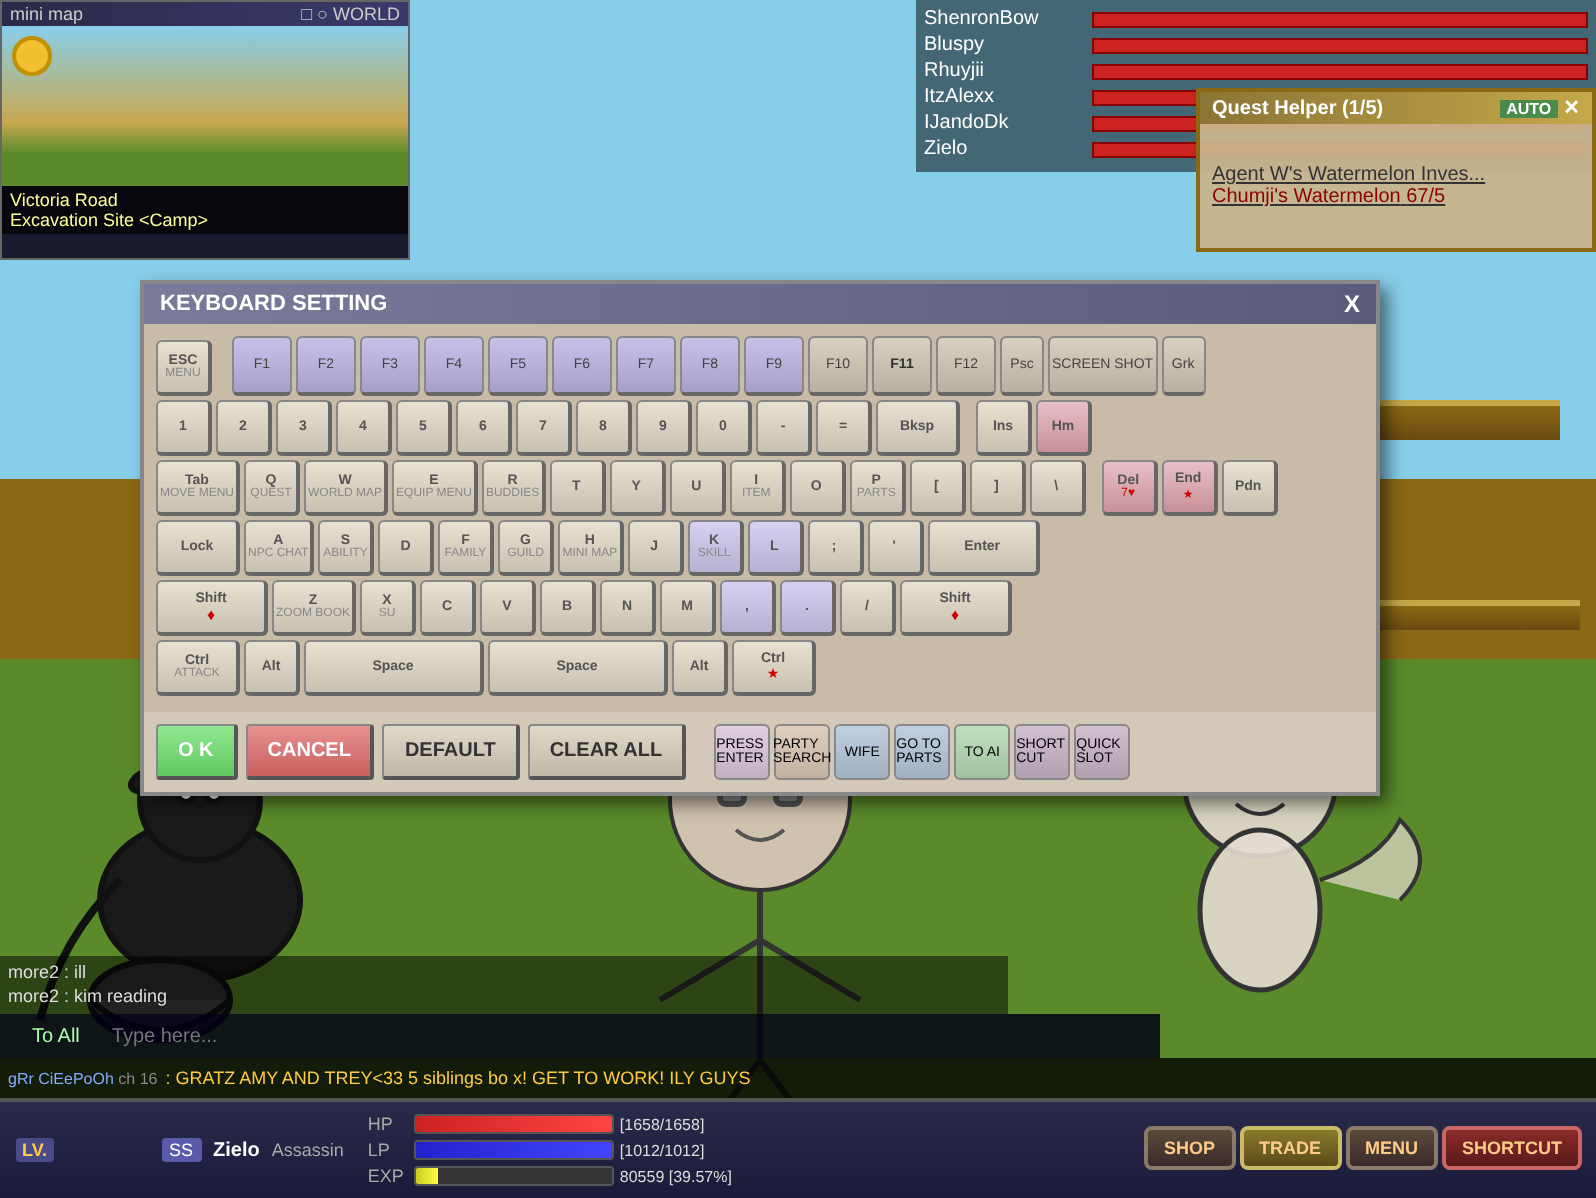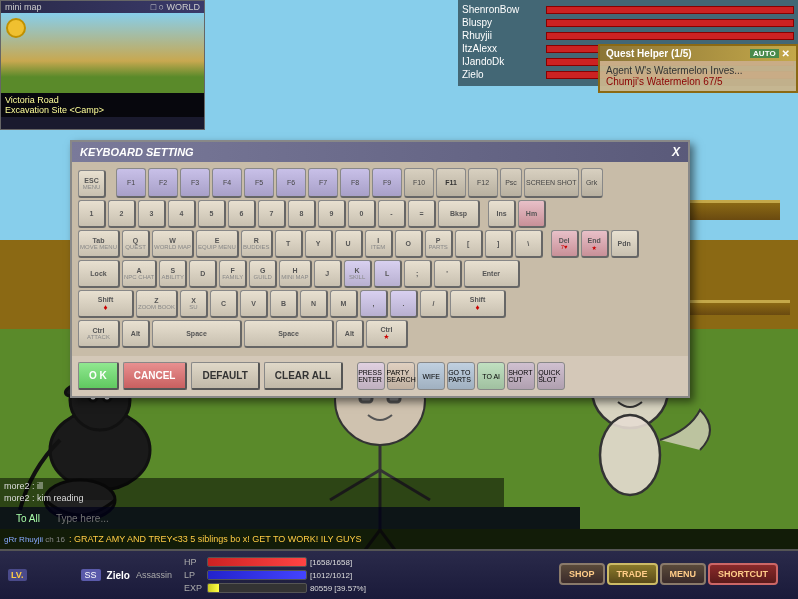--- a/index.html
+++ b/index.html
@@ -95,22 +95,23 @@
     #quest-helper-header {
       background: linear-gradient(90deg, #8B7536, #c4a84a);
       color: white;
       padding: 2px 6px;
       display: flex;
       justify-content: space-between;
       align-items: center;
       font-weight: bold;
     }
     #quest-helper-body {
-      padding: 4px 6px;
+      padding: 20px 6px;
       color: #333;
+      text-decoration: underline;
     }
     #quest-watermelon {
       color: #8B0000;
       font-size: 10px;
     }
 
     
     #keyboard-dialog {
       position: absolute;
       top: 140px; left: 70px;
@@ -122,21 +123,20 @@
     }
     #keyboard-dialog-title {
       background: linear-gradient(90deg, #7a7a9a, #5a5a7a);
       color: white;
       padding: 3px 8px;
       font-size: 11px;
       font-weight: bold;
       display: flex;
       justify-content: space-between;
       align-items: center;
-      font-style: italic;
     }
     #close-btn {
       color: white;
       cursor: pointer;
       font-weight: bold;
       font-size: 12px;
     }
 
     
     #keyboard-area {
@@ -348,21 +348,21 @@
       background: transparent;
       border: none;
       color: white;
       font-size: 10px;
       outline: none;
     }
 
     
     #action-buttons {
       position: absolute;
-      bottom: 0; right: 16px;
+      bottom: 0; right: 3px;
       width: 220px;
       height: 50px;
       display: flex;
       align-items: center;
       justify-content: flex-end;
       gap: 2px;
       padding: 4px;
       z-index: 101;
     }
     .action-btn {
@@ -821,21 +821,21 @@
   <div class="chat-line">more2 : kim reading</div>
 </div>
 
 <div id="chat-input-bar">
   <span id="chat-to-label">To All</span>
   <input id="chat-input" type="text" placeholder="Type here..." style="">
 </div>
 
 <div id="chat-bar">
   <span id="chat-channel">
-    <span style="color:#88aaff;">gRr Rhuyjii</span>
+    <span style="color:#88aaff;">gRr CiEePoOh</span>
     <span style="color:#888;">ch 16</span>
   </span>
   <span id="chat-msg">: GRATZ AMY AND TREY&lt;33 5 siblings bo x! GET TO WORK! ILY GUYS</span>
 </div>
 
 <div id="bottom-bar">
   <div id="player-info">
     <span class="lv-badge">LV.</span>
     <span class="class-badge">SS</span>
     <span class="player-char-name">Zielo</span>

